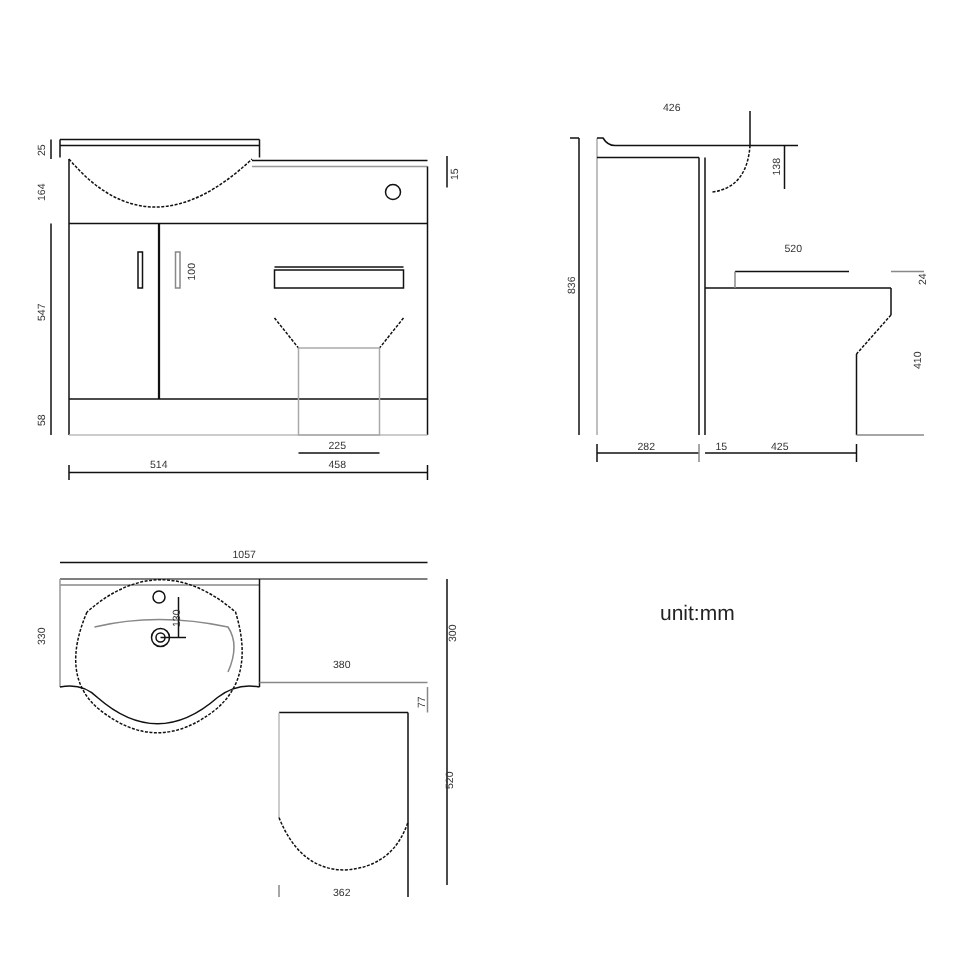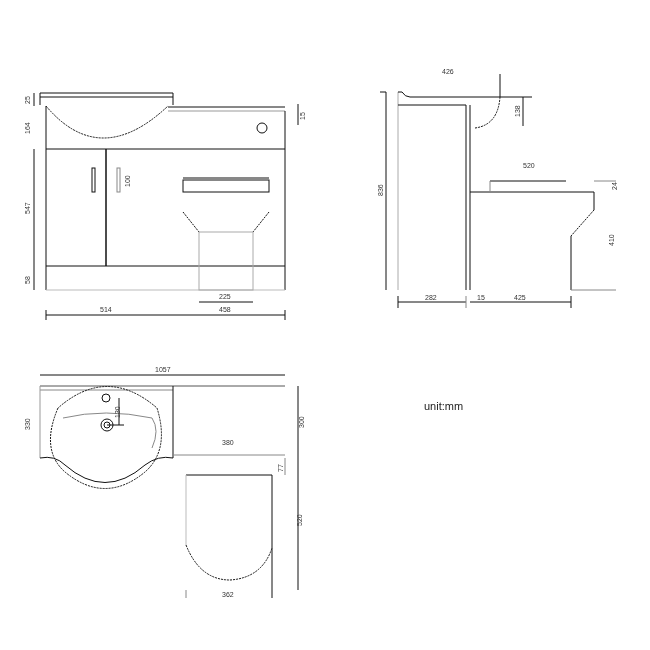--- a/index.html
+++ b/index.html
@@ -1,20 +1,20 @@
 <!DOCTYPE html>
 <html><head>
   <meta charset="utf-8">
   <style>
     html, body { margin: 0; padding: 0; background: #ffffff; }
     body { width: 650px; height: 650px; position: relative; overflow: hidden;
            font-family: "Liberation Sans", sans-serif; }
     svg { position: absolute; left: 0; top: 0; }
     .lbl { font-family: "Liberation Sans", sans-serif; font-size: 7px; fill: #333; }
-    .unit { position: absolute; left: 424px; top: 400px; font-size: 11px; color: #222;
+    .unit { position: absolute; left: 440px; top: 400px; font-size: 14px; color: #222;
             font-family: "Liberation Sans", sans-serif; }
   </style>
 </head>
 <body>
 
 <svg width="650" height="650" viewBox="0 0 650 650">
   <g stroke="#111" fill="none" stroke-width="1">
 
     <g>
 

